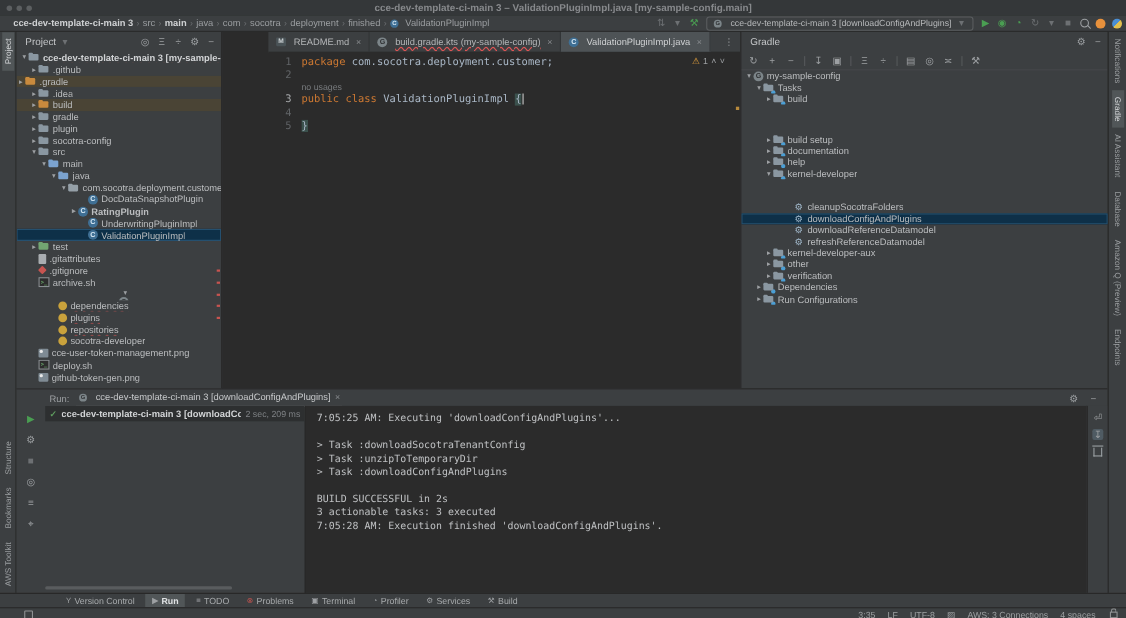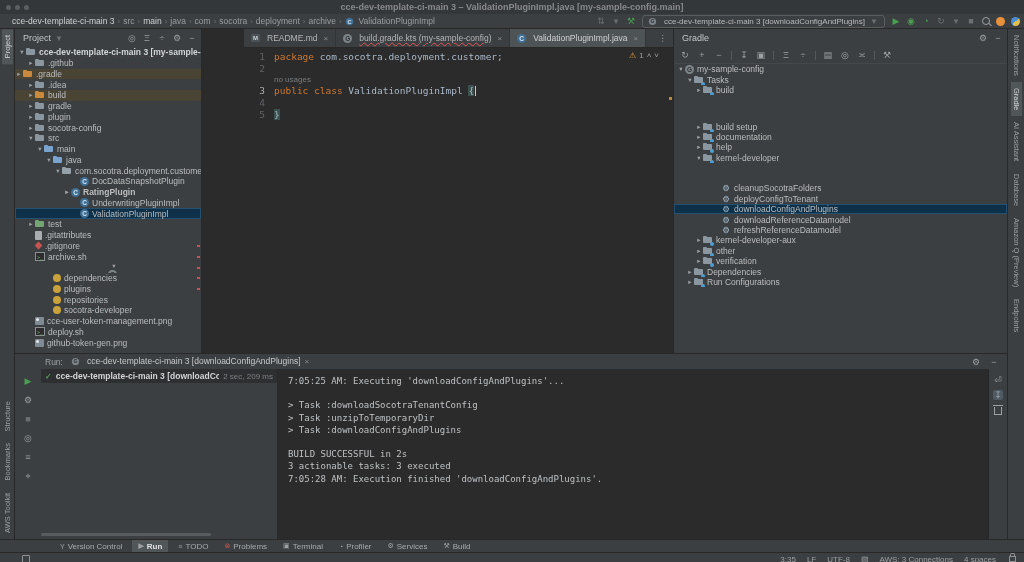--- a/index.html
+++ b/index.html
@@ -12,21 +12,21 @@
   .dots{display:flex;gap:4px;margin-left:6px;}
   .dot{width:5px;height:5px;border-radius:50%;background:#5c5f61;}
   .wtitle{position:absolute;left:0;right:0;text-align:center;font-size:9px;color:#87898c;font-weight:bold;
           white-space:nowrap;overflow:hidden;}
 
   
   .menubar{height:14px;background:#3c3f41;border-bottom:1px solid #282828;display:flex;align-items:center;
            padding:0 4px 0 12px;font-size:8.5px;flex:none;justify-content:space-between;white-space:nowrap;}
   .crumbs{display:flex;align-items:center;gap:2px;overflow:hidden;}
   .crumb{color:#9b9ea1;}
-  .crumb.b{color:#cfd1d3;font-weight:normal;}
+  .crumb.b{color:#cfd1d3;font-weight:bold;}
   .crumb-sep{color:#6b6e71;font-size:8px;padding:0 1px;}
   .rtools{display:flex;align-items:center;gap:6px;}
   .tbi{color:#9da0a3;font-size:9px;line-height:10px;display:inline-block;text-align:center;min-width:10px;cursor:default;}
   .tbi.green{color:#4a9e52;}
   .tbi.dim{color:#6d7073;}
   .runcombo{display:flex;align-items:center;gap:4px;border:1px solid #5a5d5f;border-radius:3px;
             padding:0 5px;height:11px;font-size:8px;color:#b7b9bb;background:#3c3f41;}
   .orange-dot{width:9px;height:9px;border-radius:50%;background:#e8913c;display:inline-block;}
   .duo-dot{width:9px;height:9px;border-radius:50%;display:inline-block;
            background:linear-gradient(135deg,#4a8fd4 50%,#e2c04e 50%);}
@@ -187,21 +187,21 @@
       <span class="crumb b">main</span>
         <span class="crumb-sep">›</span>
       <span class="crumb">java</span>
         <span class="crumb-sep">›</span>
       <span class="crumb">com</span>
         <span class="crumb-sep">›</span>
       <span class="crumb">socotra</span>
         <span class="crumb-sep">›</span>
       <span class="crumb">deployment</span>
         <span class="crumb-sep">›</span>
-      <span class="crumb">archive</span>
+      <span class="crumb">finished</span>
         <span class="crumb-sep">›</span>
       <span class="ic ic-class" style="transform:scale(.85)"></span>
       <span class="crumb">ValidationPluginImpl</span>
     </div>
     <div class="rtools">
       <span style="display:flex;gap:5px;align-items:center;">
           <span class="tbi dim">⇅</span>
           <span class="tbi dim">▾</span>
           <span class="tbi green">⚒</span>
         </span>
@@ -515,25 +515,20 @@
                 <span class="ic ic-tasks">
                   <span></span>
                 </span>
                 <span class="lbl">kernel-developer</span>
               </div>
               <div class="trow" style="padding-left: 39px; margin-top: 20px;">
                 <span class="chev"></span>
                 <span class="ic ic-task"></span>
                 <span class="lbl">cleanupSocotraFolders</span>
               </div>
-              <div class="trow" style="padding-left: 39px;">
-                <span class="chev"></span>
-                <span class="ic ic-task"></span>
-                <span class="lbl">deployConfigToTenant</span>
-              </div>
               <div class="trow sel" style="padding-left: 39px;">
                 <span class="chev"></span>
                 <span class="ic ic-task"></span>
                 <span class="lbl">downloadConfigAndPlugins</span>
               </div>
               <div class="trow" style="padding-left: 39px;">
                 <span class="chev"></span>
                 <span class="ic ic-task"></span>
                 <span class="lbl">downloadReferenceDatamodel</span>
               </div>

